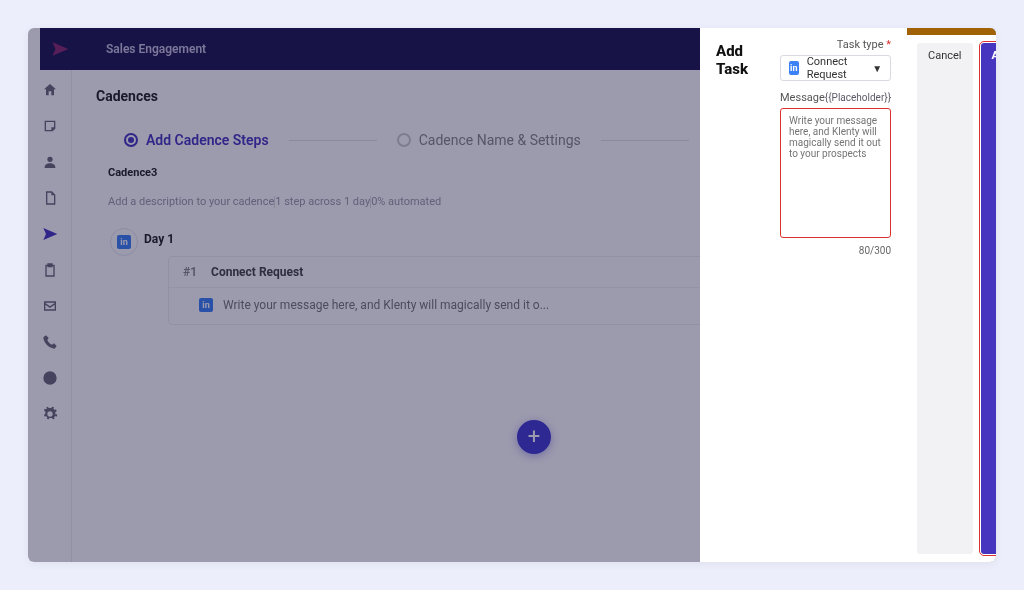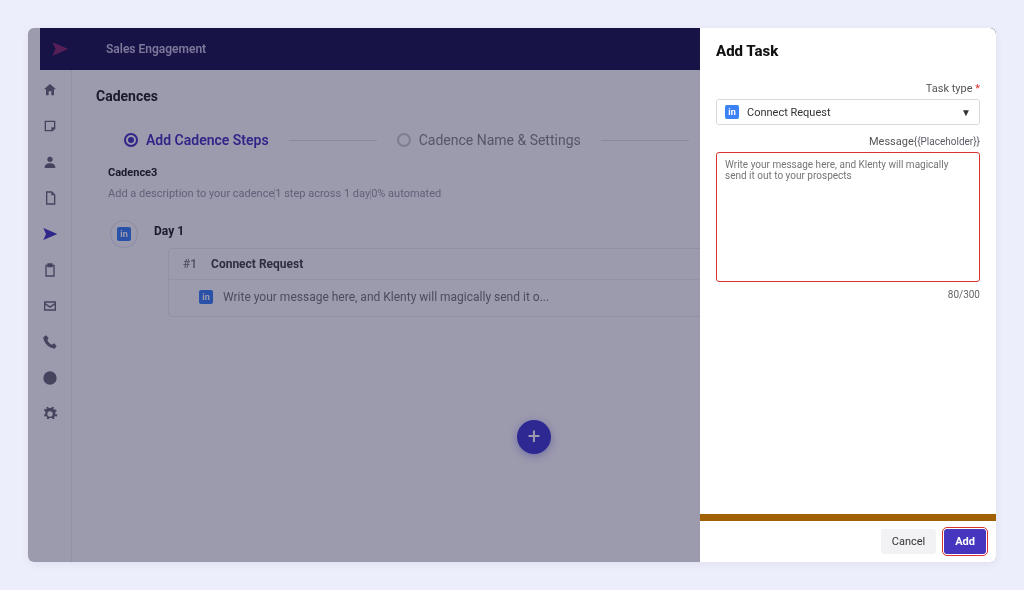--- a/index.html
+++ b/index.html
@@ -13,41 +13,41 @@
   .main { position: absolute; top: 42px; left: 44px; right: 0; bottom: 0; background: #fff; padding: 18px 24px; }
   .page-title { font-size: 14px; font-weight: 700; color: #222; margin-bottom: 28px; }
   .stepper { display: flex; align-items: center; gap: 20px; font-size: 14px; color: #888; margin: 0 28px 18px 28px; }
   .stepper .step { display: flex; align-items: center; gap: 8px; }
   .stepper .step .dot { width: 14px; height: 14px; border-radius: 50%; border: 2px solid #ccc; background: #fff; position: relative; }
   .stepper .step.active { color: #4636bf; font-weight: 600; }
   .stepper .step.active .dot { border-color: #4636bf; }
   .stepper .step.active .dot::after { content:""; position:absolute; inset:2px; background:#4636bf; border-radius:50%; }
   .stepper .line { flex: 0 0 88px; height: 1px; background: #e2e2e8; }
   .cadence-name { font-size: 11px; font-weight: 700; color: #222; margin-left: 12px; }
-  .cadence-meta { display: flex; gap: 0; font-size: 11px; color: #9c9ca6; margin: 8px 0 24px 12px; align-items:center; }
+  .cadence-meta { display: flex; gap: 0; font-size: 11px; color: #9c9ca6; margin: 16px 0 24px 12px; align-items:center; }
   .cadence-meta .sep { width:1px; height:12px; background:#ddd; }
 
   .day-block { position: relative; margin-left: 16px; }
   .day-icon { position:absolute; left:-2px; top:-4px; width: 28px; height: 28px; border-radius: 50%; background:#fff; border: 1px solid #e5e5ef; display:flex; align-items:center; justify-content:center; box-shadow: 0 0 0 4px #fff; }
   .li-icon { width:14px; height:14px; background:#3b82f6; color:#fff; font-size:9px; font-weight:700; border-radius:2px; display:flex; align-items:center; justify-content:center; }
-  .day-label { font-size: 12px; font-weight:700; color:#222; margin-left: 42px; margin-bottom: 10px; }
+  .day-label { font-size: 12px; font-weight:700; color:#222; margin-left: 32px; margin-bottom: 10px; }
   .step-card { margin-left: 56px; border: 1px solid #eee; border-radius: 4px; }
   .step-header { display:flex; align-items:center; gap:14px; padding: 8px 14px; border-bottom: 1px solid #f1f1f4; font-size: 12px; color:#444; }
   .step-num { color:#888; font-weight:600; }
   .step-title { font-weight:700; }
   .step-body { padding: 10px 18px 12px 30px; display:flex; gap:10px; font-size:12px; color:#777; align-items:center; }
   .step-footer { display:flex; gap:20px; font-size:11px; color:#555; justify-content:flex-end; padding: 4px 8px 0 0; margin-left:56px; margin-top:6px; }
   .step-footer b { color:#222; }
   .step-footer .sched { font-weight:700; }
 
   .add-btn { width: 34px; height: 34px; border-radius: 50%; background: #403bd1; color: #fff; font-size: 22px; line-height: 1; display:flex; align-items:center; justify-content:center; position: absolute; left: 50%; transform: translateX(-50%); top: 350px; cursor:pointer; box-shadow: 0 2px 8px rgba(64,59,209,0.4); }
 
   .dim-overlay { position:absolute; inset:0; background: rgba(20,15,60,0.42); }
 
-  .panel { position:absolute; top:0; right:0; bottom:0; width: 296px; background:#fff; display:flex; flex-direction:column; }
+  .panel { position:absolute; top:0; right:0; bottom:0; width: 296px; background:#fff; display:flex; flex-direction:row; }
   .panel-header { padding: 14px 16px 12px 16px; font-size: 15px; font-weight:800; color:#111; }
   .panel-body { padding: 0 16px; flex:1; }
   .field-label { font-size: 11px; color:#555; margin: 10px 0 4px 0; display:flex; justify-content:flex-end; align-items:center; }
   .req { color:#d9322e; }
   .placeholder-link { font-size:10px; color:#5b5b68; cursor:pointer; }
   .select-box { border:1px solid #d9d9e2; border-radius:3px; height:26px; display:flex; align-items:center; padding:0 8px; font-size:11px; color:#333; gap:8px; cursor:pointer; position:relative; }
   .select-box .caret { margin-left:auto; font-size:10px; color:#333; }
   .message-box { border: 1.5px solid #d9322e; border-radius:3px; height:130px; padding: 6px 8px; font-size:10px; color:#555; resize:none; width:100%; outline:none; font-family: inherit; }
   .char-count { font-size:10px; color:#666; text-align:right; margin-top:3px; }
   .panel-footer { border-top:7px solid #a16207; padding: 8px 10px; display:flex; justify-content:flex-end; gap:8px; }

